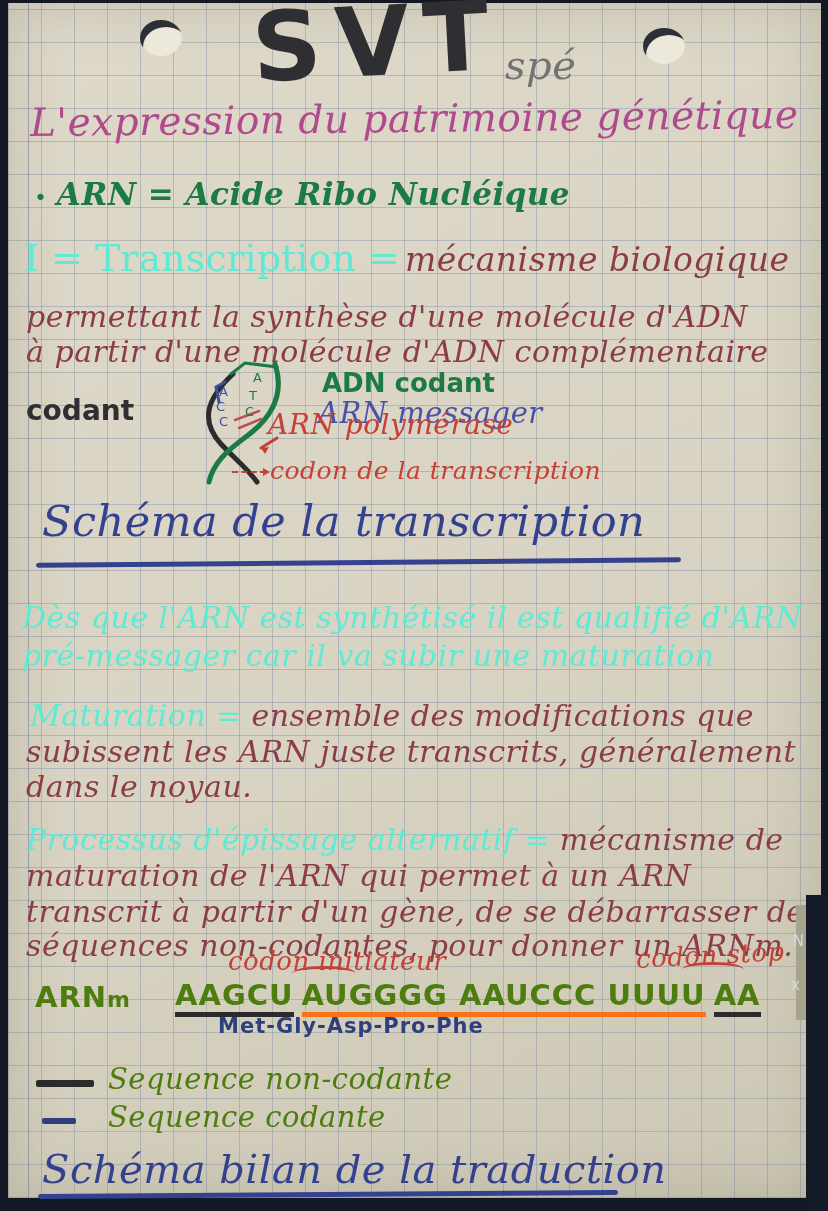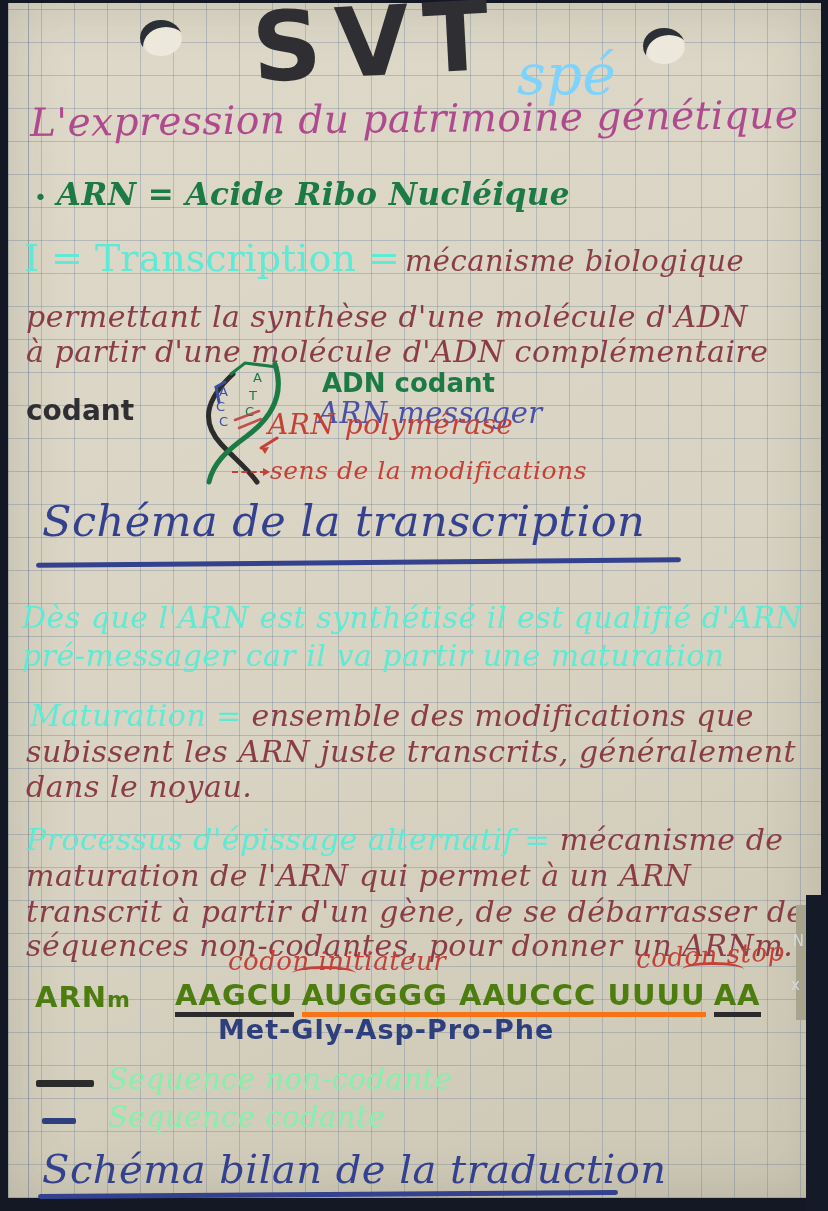--- a/index.html
+++ b/index.html
@@ -13,27 +13,27 @@
     box-shadow: inset 0 0 60px rgba(60,60,40,.18);}
   .margin-line{position:absolute;left:28px;top:3px;bottom:13px;width:1px;background:rgba(90,105,135,.45);}
   .abs{position:absolute;}
   .hw{font-style:italic;letter-spacing:.5px;}
   .print{font-family:"DejaVu Sans", sans-serif;font-style:normal;}
   .hole{width:42px;height:36px;border-radius:50%;
     background:radial-gradient(circle at 55% 60%, #ece8db 55%, #d9d4c3 75%);
     box-shadow: inset 5px 9px 0 -2px rgba(28,31,40,.92);}
   .title{font-family:"DejaVu Sans", sans-serif;font-weight:bold;font-size:96px;color:#2e2e33;
     letter-spacing:14px;transform:rotate(-3deg);}
-  .tag{font-size:56px;color:#7dd3fc;margin-left:12px;}
+  .tag{font-size:40px;color:#737373;}
   .subtitle{font-size:39px;color:#b04a8e;transform:rotate(-.6deg);white-space:nowrap;}
   .green{color:#1c7a45;}
   .orange{color:#5eead4;}
   .maroon{color:#8b3d47;}
   .blue{color:#33418f;}
-  .navy{color:#86efac;}
+  .navy{color:#4d7c0f;}
   .red{color:#c54036;}
   .black-ink{color:#2e2e33;}
   .line30{font-size:30px;white-space:nowrap;}
   .underline-stroke{height:5px;border-radius:3px;background:#33418f;}
   .seq{font-family:"DejaVu Sans", sans-serif;font-weight:bold;font-size:29px;color:#4d7c0f;
     letter-spacing:1px;white-space:nowrap;}
   .seq-seg{padding-bottom:0;margin-right:8px;}
   .u-black{border-bottom:5px solid #2b2b2b;}
   .u-blue{border-bottom:5px solid #f97316;}
   .brace{border:3px solid #c54036;border-bottom:none;border-left:none;border-right:none;
@@ -61,21 +61,21 @@
   <div class="abs hw tag" style="left:505px;top:42px;">spé</div>
   <div class="abs hw subtitle" style="left:30px;top:96px;">L'expression du patrimoine génétique</div>
 
   <div class="abs" style="left:34px;top:176px;font-size:31px;white-space:nowrap;">
     <span class="green print" style="font-size:22px;">•</span>
     <span class="green hw" style="font-weight:bold;">ARN = Acide Ribo Nucléique</span>
   </div>
 
   <div class="abs" style="left:24px;top:236px;white-space:nowrap;">
     <span class="orange" style="font-size:38px;font-family:'DejaVu Serif',serif;">I = Transcription =</span>
-    <span class="maroon hw" style="font-size:29px;">mécanisme biologique</span>
+    <span class="maroon hw" style="font-size:33px;">mécanisme biologique</span>
   </div>
 
   <div class="abs maroon hw line30" style="left:26px;top:299px;">permettant la synthèse d'une molécule d'ADN</div>
   <div class="abs maroon hw line30" style="left:26px;top:334px;">à partir d'une molécule d'ADN complémentaire</div>
 
   <svg class="abs" style="left:185px;top:358px;" width="135" height="132" viewBox="0 0 135 132">
     <path d="M48,16 C20,42 16,64 36,86 C50,101 62,110 72,124" fill="none" stroke="#2c2c2c" stroke-width="5" stroke-linecap="round"></path>
     <path d="M90,6 C100,36 86,60 62,78 C40,94 28,106 24,124" fill="none" stroke="#1c7a45" stroke-width="5" stroke-linecap="round"></path>
     <path d="M46,16 L60,5 L92,9" fill="none" stroke="#1c7a45" stroke-width="3" stroke-linecap="round"></path>
     <path d="M40,24 L31,29 L34,44" fill="none" stroke="#3a4fa0" stroke-width="3" stroke-linecap="round"></path>
@@ -90,28 +90,28 @@
     <path d="M76,90 l8,-1 l-4,7 z" fill="#c54036"></path>
   </svg>
 
   <div class="abs black-ink print" style="left:26px;top:378px;font-size:28px;font-weight:bold;">
     <div style="margin-top:16px;">codant</div>
   </div>
   <div class="abs green print" style="left:322px;top:368px;font-size:26px;font-weight:bold;">ADN codant</div>
   <div class="abs hw" style="left:318px;top:396px;font-size:29px;color:#4a51a8;">ARN messager</div>
   <div class="abs hw red" style="left:268px;top:408px;font-size:28px;">ARN polymérase</div>
   <div class="abs" style="left:232px;top:456px;white-space:nowrap;">
-    <span class="dashed-arrow"></span><span class="hw red" style="font-size:25px;">sens de la modifications</span>
+    <span class="dashed-arrow"></span><span class="hw red" style="font-size:25px;">codon de la transcription</span>
   </div>
 
   <div class="abs hw blue" style="left:42px;top:496px;font-size:43px;white-space:nowrap;">Schéma de la transcription</div>
   <div class="abs underline-stroke" style="left:36px;top:560px;width:645px;transform:rotate(-.5deg);"></div>
 
   <div class="abs orange hw line30" style="left:22px;top:600px;">Dès que l'ARN est synthétisé il est qualifié d'ARN</div>
-  <div class="abs orange hw line30" style="left:22px;top:638px;">pré-messager car il va partir une maturation</div>
+  <div class="abs orange hw line30" style="left:22px;top:638px;">pré-messager car il va subir une maturation</div>
 
   <div class="abs line30" style="left:30px;top:698px;">
     <span class="orange hw">Maturation =</span>
     <span class="maroon hw">ensemble des modifications que</span>
   </div>
   <div class="abs maroon hw line30" style="left:26px;top:734px;">subissent les ARN juste transcrits, généralement</div>
   <div class="abs maroon hw line30" style="left:26px;top:769px;">dans le noyau.</div>
 
   <div class="abs line30" style="left:26px;top:822px;">
     <span class="orange hw">Processus d'épissage alternatif =</span>
@@ -124,21 +124,21 @@
   <div class="abs red hw" style="left:228px;top:946px;font-size:26px;">codon initiateur</div>
   <div class="abs red hw" style="left:636px;top:940px;font-size:26px;transform:rotate(-3deg);white-space:nowrap;">codon stop</div>
 
   <div class="abs brace" style="left:292px;top:966px;width:64px;"></div>
   <div class="abs brace" style="left:682px;top:962px;width:62px;"></div>
 
   <div class="abs seq" style="left:35px;top:980px;"><span>ARN</span><span style="font-size:22px;">m</span></div>
   <div class="abs seq" style="left:175px;top:978px;">
     <span class="seq-seg u-black">AAGCU</span><span class="seq-seg u-blue">AUGGGG AAUCCC UUUU</span><span class="seq-seg u-black">AA</span>
   </div>
-  <div class="abs print" style="left:218px;top:1014px;font-size:27px;font-weight:bold;color:#2e3f7d;letter-spacing:1px;">Met-Gly-Asp-Pro-Phe</div>
+  <div class="abs print" style="left:218px;top:1014px;font-size:21px;font-weight:bold;color:#2e3f7d;letter-spacing:1px;">Met-Gly-Asp-Pro-Phe</div>
 
   <div class="abs dash" style="left:36px;top:1080px;width:58px;height:7px;background:#2b2b2b;"></div>
   <div class="abs hw navy" style="left:108px;top:1062px;font-size:29px;white-space:nowrap;">Sequence non-codante</div>
   <div class="abs dash" style="left:42px;top:1118px;width:34px;height:6px;background:#2e3f7d;"></div>
   <div class="abs hw navy" style="left:108px;top:1100px;font-size:29px;white-space:nowrap;">Sequence codante</div>
 
   <div class="abs hw blue" style="left:42px;top:1146px;font-size:40px;white-space:nowrap;">Schéma bilan de la traduction</div>
   <div class="abs underline-stroke" style="left:38px;top:1192px;width:580px;transform:rotate(-.4deg);"></div>
 
   <div class="abs edge-sliver" style="right:18px;top:905px;width:14px;height:115px;"></div>

